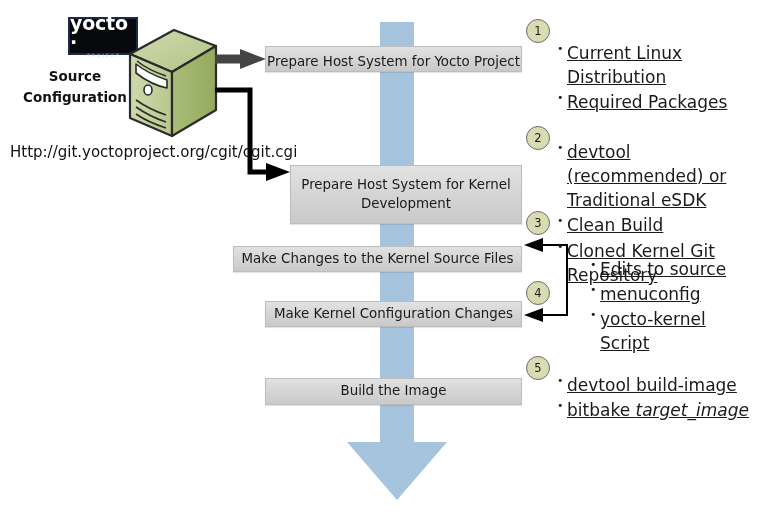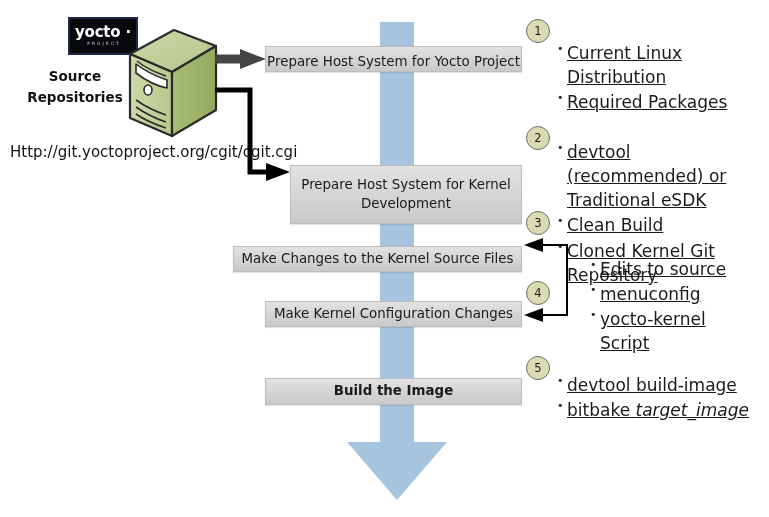--- a/index.html
+++ b/index.html
@@ -39,21 +39,21 @@
     border: 2px solid #1b2a4a;
     box-sizing: border-box;
     display: flex;
     flex-direction: column;
     align-items: center;
     justify-content: center;
     line-height: 1;
   }
   #yocto-logo .yl-main {
     color: #ffffff;
-    font-size: 15px;
+    font-size: 19px;
     font-weight: 600;
     letter-spacing: -0.2px;
   }
   #yocto-logo .yl-sub {
     color: #cfcfcf;
     font-size: 4.4px;
     letter-spacing: 2.1px;
     margin-top: 2px;
     padding-left: 2px;
   }
@@ -165,21 +165,21 @@
   <svg id="flow-arrow" viewBox="0 0 769 517">
     <polygon points="380,22 414,22 414,442 447,442 397,500 347,442 380,442" fill="#a7c4de"></polygon>
   </svg>
 
   <div id="yocto-logo">
     <span class="yl-main">yocto ·</span>
     <span class="yl-sub">PROJECT</span>
   </div>
 
   <div id="source-label">Source
-Repositories</div>
+Configuration</div>
   <div id="source-url">Http://git.yoctoproject.org/cgit/cgit.cgi</div>
 
   <svg id="server-icon" viewBox="0 0 92 112">
     <defs>
       <linearGradient id="svr-front" x1="0" y1="0" x2="1" y2="0">
         <stop offset="0%" stop-color="#ced9ab"></stop>
         <stop offset="55%" stop-color="#c3d09b"></stop>
         <stop offset="100%" stop-color="#b7c78c"></stop>
       </linearGradient>
       <linearGradient id="svr-side" x1="0" y1="0" x2="1" y2="0">
@@ -264,21 +264,21 @@
   </div>
 
   <div class="notes" style="left:587px; top:257px; width:170px;">
     <ul>
       <li>Edits to source</li>
       <li>menuconfig</li>
       <li>yocto-kernel Script</li>
     </ul>
   </div>
 
-  <div class="box" style="left:265px; top:378px; width:257px; height:27px;font-weight:bold;">
+  <div class="box" style="left:265px; top:378px; width:257px; height:27px;">
     <span>Build the Image</span>
   </div>
   <div class="step-circle" style="left:526px; top:356px;">
     <span>5</span>
   </div>
   <div class="notes" style="left:554px; top:373px; width:200px;">
     <ul>
       <li>devtool build-image</li>
       <li>bitbake <i>target_image</i></li>
     </ul>

